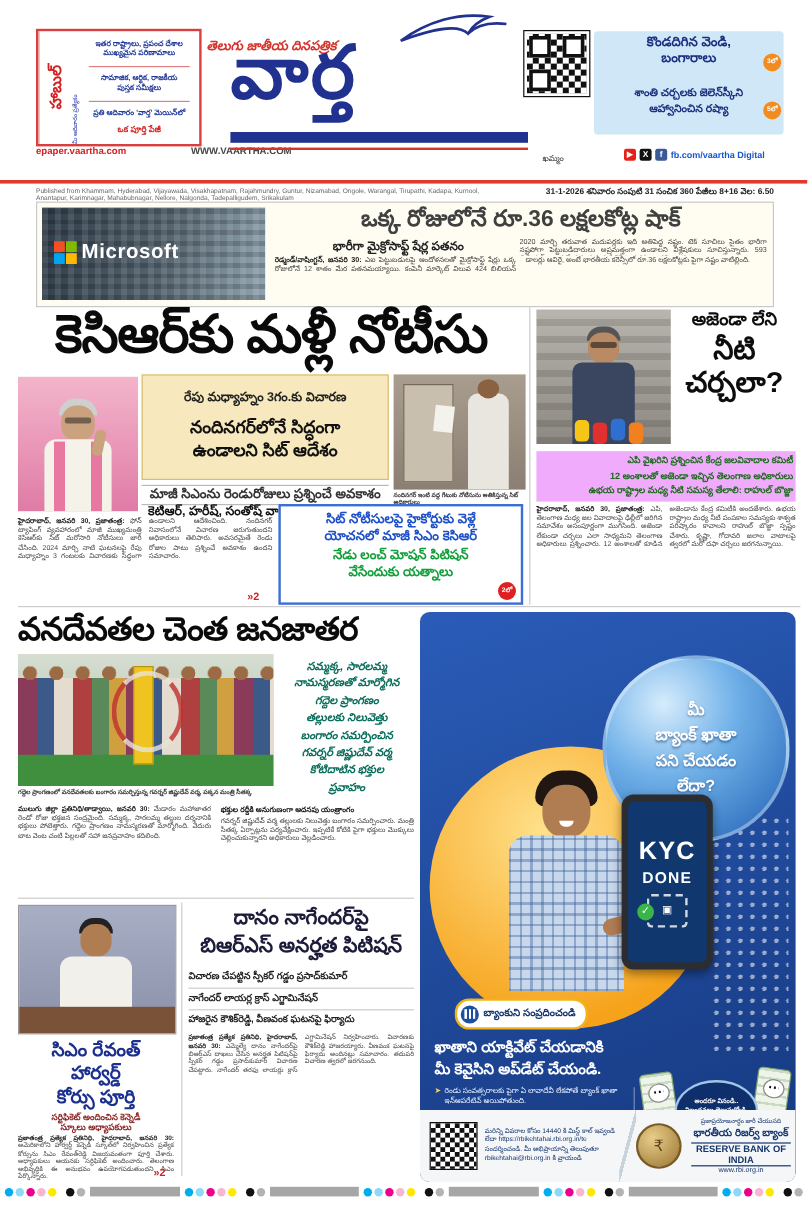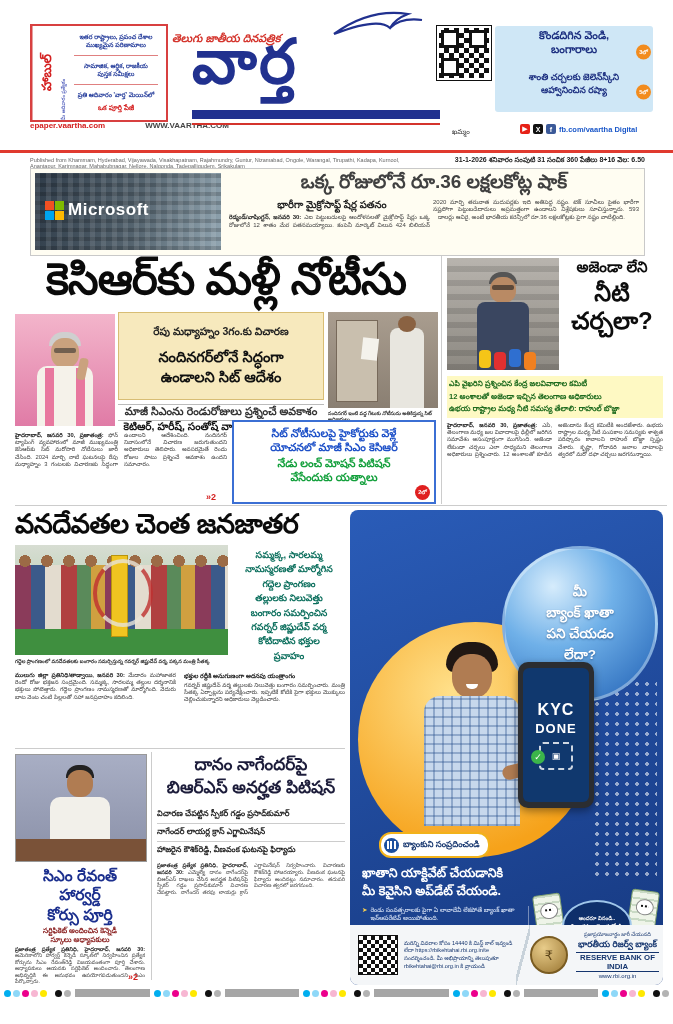--- a/index.html
+++ b/index.html
@@ -10,21 +10,21 @@
   .jc{text-align:justify;}
   
   .promo{left:30px;top:24px;width:134px;height:94px;border:2px solid #d84040;display:flex;background:#fff;}
   .promo-v{width:26px;border-right:1px solid #e6a0a0;display:flex;align-items:center;justify-content:center;
            writing-mode:vertical-rl;transform:rotate(180deg);color:#d42020;font-weight:bold;font-size:13px;}
   .promo-vs{writing-mode:vertical-rl;transform:rotate(180deg);color:#2233aa;font-size:5px;margin-left:1px;}
   .promo-r{flex:1;display:flex;flex-direction:column;justify-content:space-evenly;text-align:center;padding:2px 2px;}
   .promo-line{color:#223a9a;font-size:6.3px;font-weight:bold;line-height:1.25;}
   .promo-div{height:1px;background:#e08080;margin:1px 6px;}
   .promo-red{color:#d42020;font-size:7px;font-weight:bold;}
-  .urlrow{left:30px;top:121px;width:220px;display:flex;}
+  .urlrow{left:30px;top:121px;width:220px;display:flex;gap:14px;}
   .epaper{color:#d42020;font-weight:bold;font-size:8px;}
   .site{color:#444;font-weight:bold;font-size:8px;margin-left:40px;}
   .tagline{left:172px;top:32px;color:#d4342c;font-size:11px;font-weight:bold;font-style:italic;}
   .logo{left:192px;top:28px;width:250px;color:#21318f;font-size:62px;font-weight:900;line-height:1.1;letter-spacing:2px;}
   .logobar{left:192px;top:110px;width:248px;height:9px;background:#21318f;}
   .logoredline{left:192px;top:123px;width:248px;height:2px;background:#d4342c;}
   .dove{left:330px;top:8px;}
   .qr{left:437px;top:26px;width:50px;height:50px;background:
       repeating-conic-gradient(#111 0% 25%,#fff 0% 50%);background-size:10px 10px;border:2px solid #fff;outline:1px solid #111;}
   .qr .fc{position:absolute;width:12px;height:12px;border:3px solid #111;background:#fff;}
@@ -99,35 +99,35 @@
   .wglass{position:absolute;left:15px;top:13px;width:22px;height:5px;background:rgba(30,30,30,.6);border-radius:2px;}
   .wshirt{position:absolute;left:0;top:30px;width:52px;height:68px;border-radius:8px 8px 0 0;background:#3a4660;}
   .mic{position:absolute;width:12px;height:18px;border-radius:4px;}
   .m1{background:#f5c518;left:2px;bottom:2px;}
   .m2{background:#e03030;left:17px;bottom:0;}
   .m3{background:#2f6fd0;left:32px;bottom:3px;}
   .m4{background:#f08020;left:47px;bottom:0;}
   .whead{left:560px;top:258px;width:104px;text-align:center;color:#0d0d0d;font-weight:900;}
   .whead .l1{font-size:15px;}
   .whead .l2{font-size:24px;line-height:1.15;}
-  .gbox{left:447px;top:376px;width:216px;height:42px;background:#fef9c3;display:flex;flex-direction:column;justify-content:space-evenly;text-align:left;padding:2px;box-sizing:border-box;}
+  .gbox{left:447px;top:376px;width:216px;height:42px;background:#f0abfc;display:flex;flex-direction:column;justify-content:space-evenly;text-align:right;padding:2px;box-sizing:border-box;}
   .gline{color:#1e6b1e;font-size:7.6px;font-weight:bold;}
   .wbody{left:447px;top:422px;width:216px;height:82px;font-size:5.8px;color:#444;column-count:2;column-gap:6px;line-height:1.25;}
   
   .hline1{left:15px;top:505px;width:652px;height:1px;background:#ccc;}
   .jhead{left:15px;top:509px;width:330px;color:#0b0b0b;font-size:27px;font-weight:900;letter-spacing:-.5px;}
   .jphoto{left:15px;top:545px;width:213px;height:110px;background:linear-gradient(180deg,#d7ddd2,#9ec49a);overflow:hidden;}
   .jfloor{position:absolute;left:0;bottom:0;width:100%;height:26px;background:#3f8f3f;}
   .jcrowd{position:absolute;left:0;top:20px;width:100%;height:66px;background:
      repeating-linear-gradient(90deg,#8a3b5a 0 16px,#3b5a8a 16px 30px,#e3dccf 30px 46px,#b04040 46px 62px,#5a8a5a 62px 76px,#d0a040 76px 90px);}
   .jheads{position:absolute;left:0;top:8px;width:100%;height:16px;background:
      radial-gradient(circle 6px at 10px 8px,#9c6b46 95%,transparent) 0 0/22px 16px repeat-x;}
   .jpillar{position:absolute;left:96px;top:10px;width:15px;height:80px;background:#f0c420;border:1px solid #b8940e;}
   .jgar{position:absolute;left:78px;top:14px;width:52px;height:60px;border:4px solid #c03030;border-radius:50%;border-top-color:#e8e4d8;border-bottom-color:#e8e4d8;opacity:.8;}
-  .jside{left:233px;top:548px;width:112px;text-align:center;color:#0a6e5c;font-size:9.3px;font-weight:bold;line-height:1.55;}
+  .jside{left:233px;top:548px;width:112px;text-align:center;color:#0a6e5c;font-size:9.3px;font-weight:bold;line-height:1.55;font-style:italic;}
   .jcap{left:15px;top:658px;width:213px;font-size:5.2px;font-weight:bold;color:#333;line-height:1.2;}
   .jbody{left:15px;top:672px;width:330px;height:72px;font-size:5.8px;color:#444;column-count:2;column-gap:8px;line-height:1.25;}
   .jboldsub{font-weight:bold;color:#111;font-size:6.2px;margin:2px 0;}
   
   .hline2{left:15px;top:748px;width:330px;height:1px;background:#ccc;}
   .vrule2{left:151px;top:752px;width:1px;height:228px;background:#ccc;}
   .rphoto{left:15px;top:754px;width:130px;height:106px;background:linear-gradient(180deg,#a8aec4,#8a90a8);overflow:hidden;border:1px solid #999;}
   .rdesk{position:absolute;left:0;bottom:0;width:100%;height:22px;background:#7a5238;}
   .rman{position:absolute;left:34px;top:10px;width:60px;height:78px;}
   .rhair{position:absolute;left:16px;top:0;width:28px;height:13px;border-radius:12px 12px 0 0;background:#222;}
@@ -159,21 +159,21 @@
   .adsmile{position:absolute;left:48px;top:42px;width:12px;height:5px;border-radius:0 0 10px 10px;background:#fff;}
   .adshirt{position:absolute;left:6px;top:54px;width:96px;height:130px;border-radius:16px 16px 0 0;
       background:#c7d8ec;background-image:
       repeating-linear-gradient(0deg,rgba(40,80,140,.35) 0 2px,transparent 2px 9px),
       repeating-linear-gradient(90deg,rgba(40,80,140,.35) 0 2px,transparent 2px 9px);}
   .adarm{position:absolute;left:84px;top:120px;width:44px;height:14px;border-radius:7px;background:#b07c52;transform:rotate(-14deg);}
   .phone{position:absolute;left:168px;top:152px;width:76px;height:146px;border-radius:10px;background:#2b2d31;
       box-shadow:0 3px 8px rgba(0,0,0,.4);}
   .screen{position:absolute;left:5px;top:6px;right:5px;bottom:6px;border-radius:6px;background:#10386e;
       display:flex;flex-direction:column;align-items:center;justify-content:center;gap:2px;color:#fff;}
-  .kyc1{font-size:16px;font-weight:900;letter-spacing:1px;}
+  .kyc1{font-size:21px;font-weight:900;letter-spacing:1px;}
   .kyc2{font-size:13px;font-weight:900;letter-spacing:1px;}
   .chk{width:30px;height:24px;border:2px dashed rgba(255,255,255,.8);border-radius:4px;margin-top:4px;position:relative;
       display:flex;align-items:center;justify-content:center;font-size:9px;}
   .chkmark{position:absolute;left:-10px;top:6px;width:14px;height:14px;border-radius:50%;background:#3bb54a;color:#fff;
       font-size:9px;display:flex;align-items:center;justify-content:center;font-weight:bold;}
   .pill{position:absolute;left:29px;top:322px;height:22px;display:flex;align-items:center;gap:4px;background:#fff;
       border:2px solid #f2b21a;border-radius:12px;padding:0 8px 0 3px;}
   .bankic{width:15px;height:15px;border-radius:50%;background:#1c4f9e;display:flex;align-items:center;justify-content:center;}
   .bankic i{display:block;width:9px;height:8px;background:
       linear-gradient(90deg,#fff 0 2px,transparent 2px 3.5px,#fff 3.5px 5.5px,transparent 5.5px 7px,#fff 7px 9px);}

